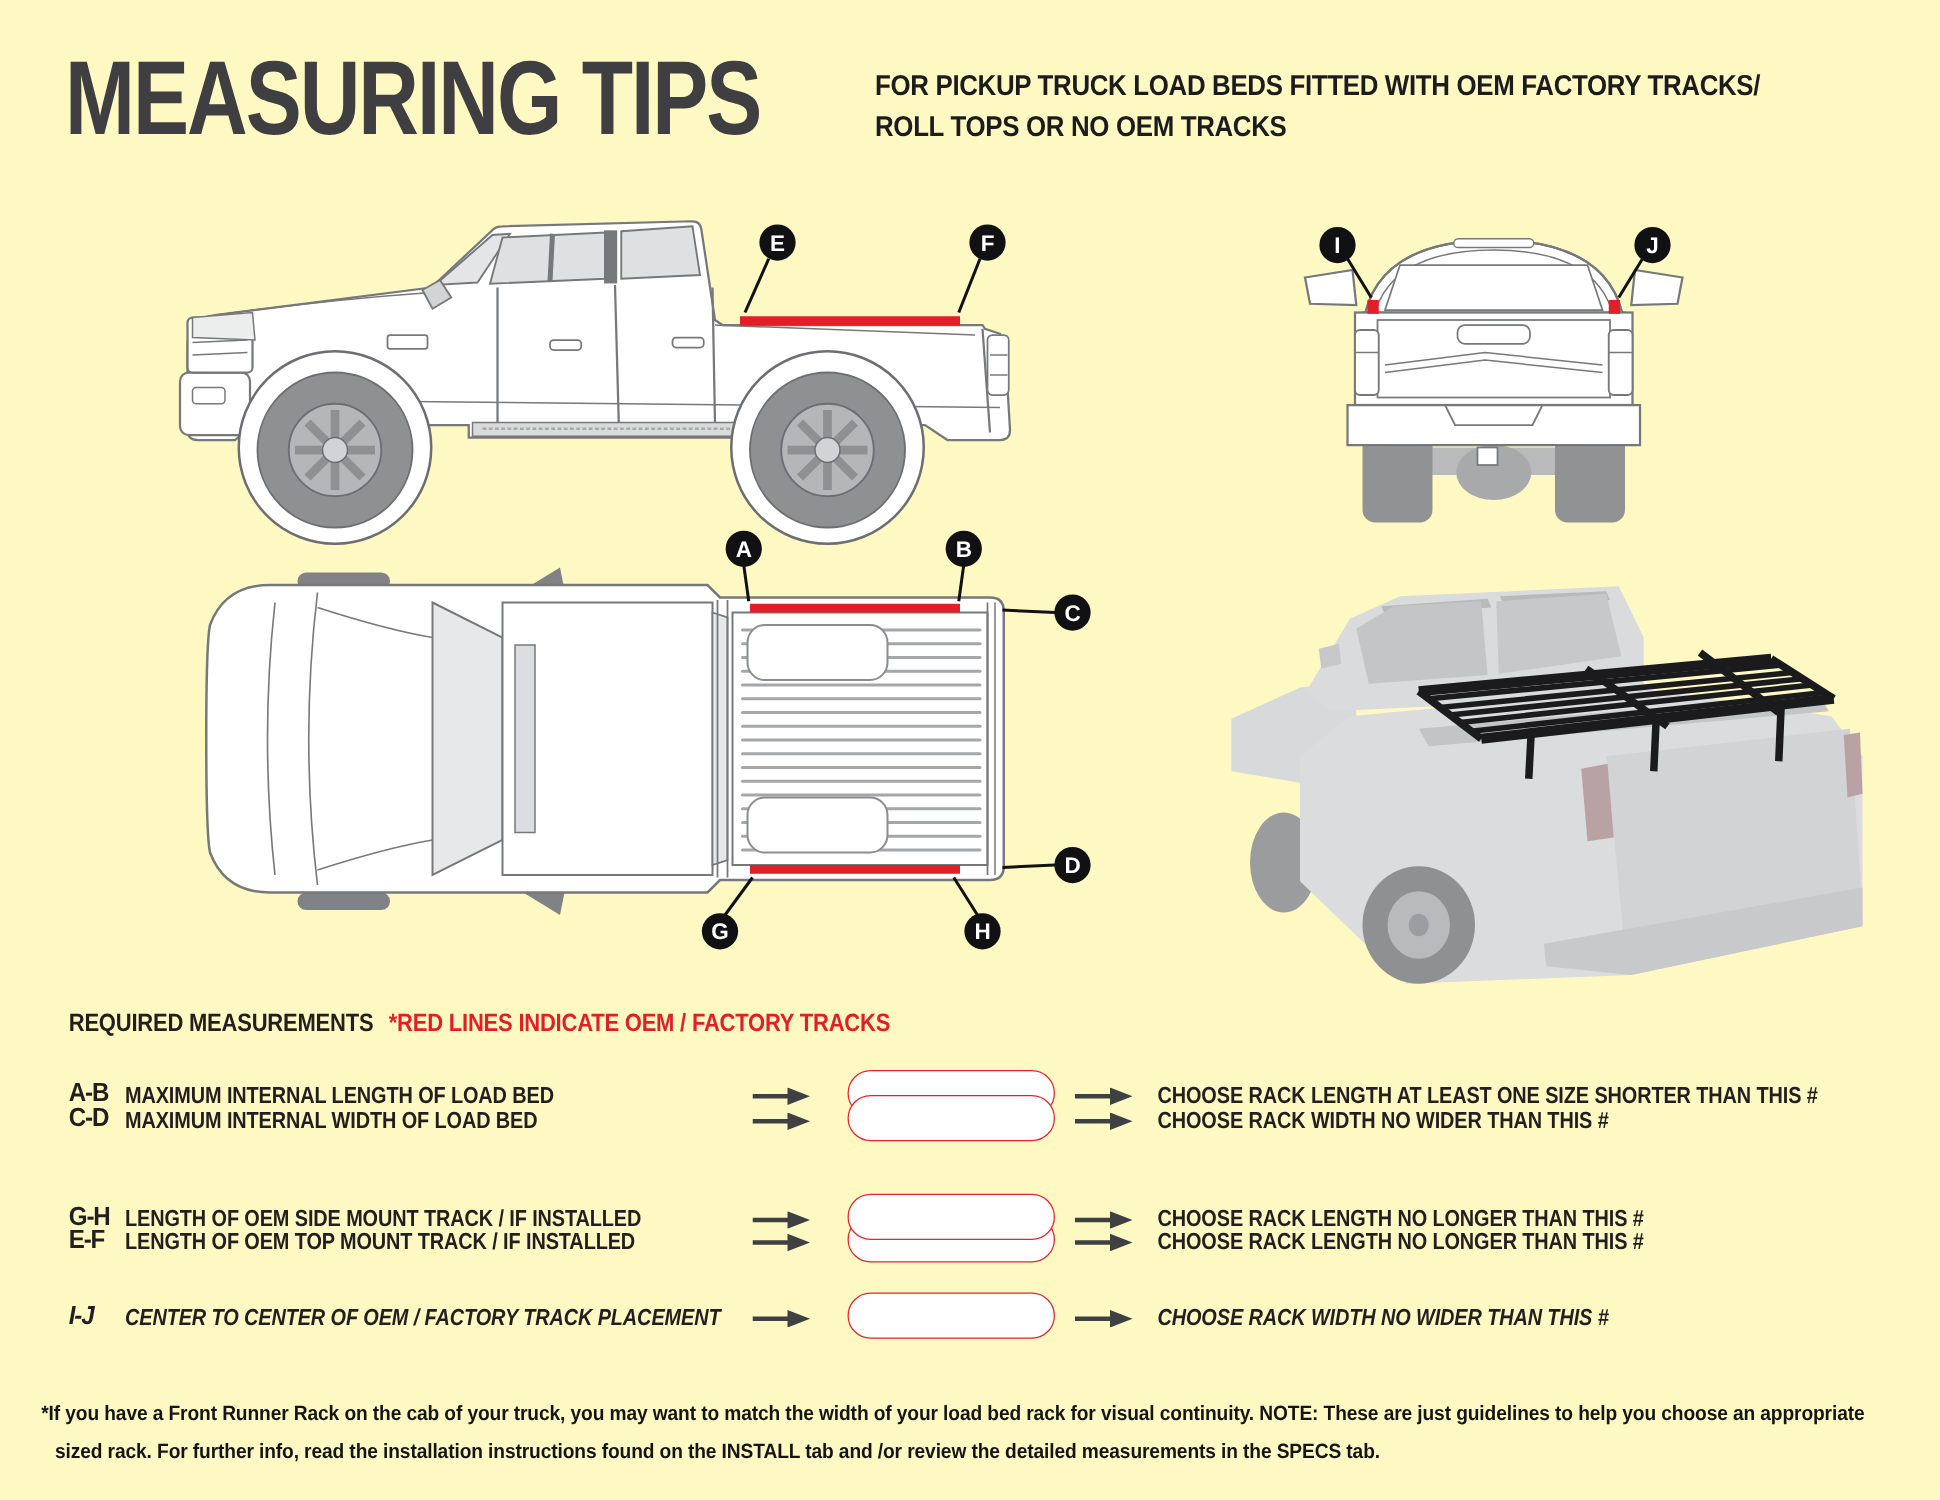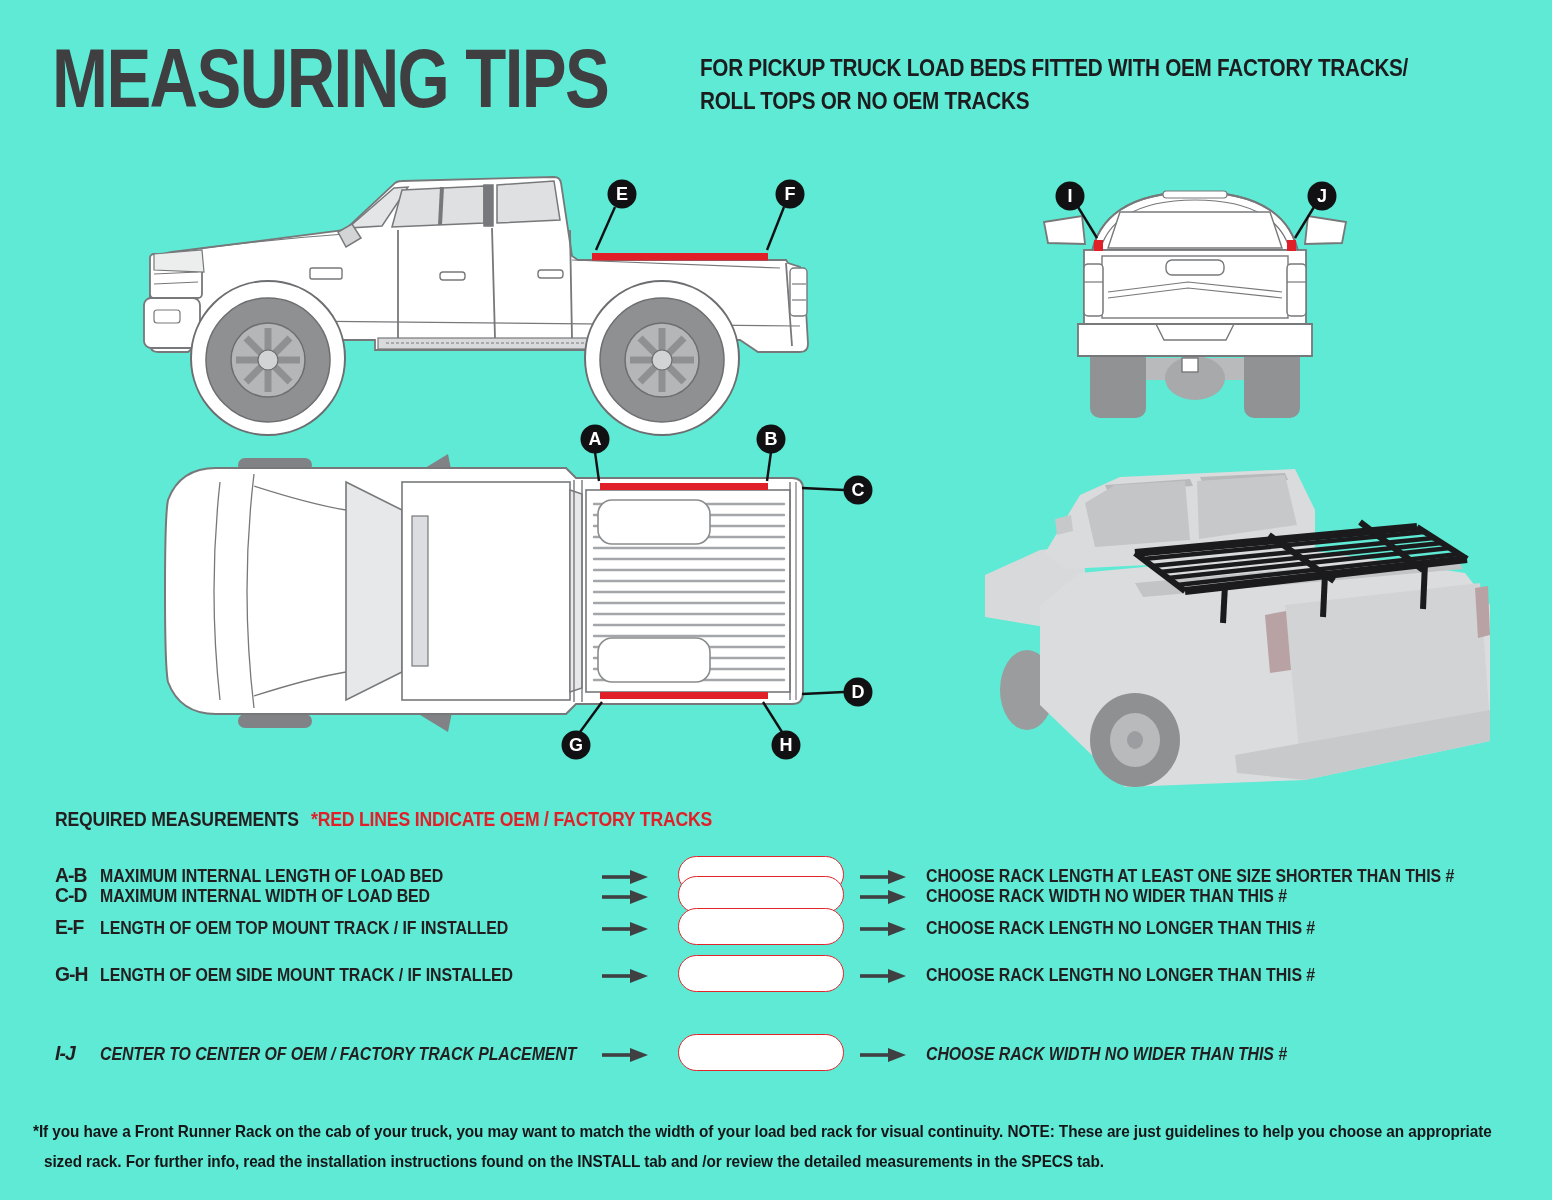--- a/index.html
+++ b/index.html
@@ -1,17 +1,17 @@
 <!DOCTYPE html>
 <html><head>
 <meta charset="utf-8">
 <style>
   html,body{margin:0;padding:0;background:#ffffff;}
   body{width:1552px;height:1200px;font-family:"Liberation Sans",sans-serif;color:#231f20;}
-  .canvas{position:relative;width:1552px;height:1200px;overflow:hidden;background:#5eead4;}
+  .canvas{position:relative;width:1552px;height:1200px;overflow:hidden;background:#fef9c3;}
 
   .title{position:absolute;left:52px;top:30px;font-size:84px;font-weight:700;color:#3f3f42;
          letter-spacing:-2px;white-space:nowrap;transform:scaleX(.80);transform-origin:left top;}
   .subtitle{position:absolute;left:700px;top:52px;font-size:23px;font-weight:700;color:#1c1c1e;
             line-height:33px;letter-spacing:-.3px;transform:scaleX(.90);transform-origin:left top;white-space:nowrap;}
 
   .diagram{position:absolute;}
   svg text.badge-letter{font-family:"Liberation Sans",sans-serif;font-weight:700;fill:#fff;}
 
   .req-line{position:absolute;left:55px;top:808px;font-size:20px;font-weight:700;white-space:nowrap;
@@ -345,21 +345,21 @@
         <rect x="0" y="5.2" width="31" height="3.6" fill="#3f4042"></rect>
         <polygon points="28,0 46,7 28,14" fill="#3f4042"></polygon>
       </svg>
       <span class="m-pill"></span>
       <svg class="m-arrow a2" viewBox="0 0 46 14">
         <rect x="0" y="5.2" width="31" height="3.6" fill="#3f4042"></rect>
         <polygon points="28,0 46,7 28,14" fill="#3f4042"></polygon>
       </svg>
       <span class="m-rec">CHOOSE RACK WIDTH NO WIDER THAN THIS #</span>
     </div>
-      <div class="m-row" style="top: 914px;">
+      <div class="m-row" style="top: 979px;">
       <span class="m-code">E-F</span>
       <span class="m-desc">LENGTH OF OEM TOP MOUNT TRACK / IF INSTALLED</span>
       <svg class="m-arrow a1" viewBox="0 0 46 14">
         <rect x="0" y="5.2" width="31" height="3.6" fill="#3f4042"></rect>
         <polygon points="28,0 46,7 28,14" fill="#3f4042"></polygon>
       </svg>
       <span class="m-pill"></span>
       <svg class="m-arrow a2" viewBox="0 0 46 14">
         <rect x="0" y="5.2" width="31" height="3.6" fill="#3f4042"></rect>
         <polygon points="28,0 46,7 28,14" fill="#3f4042"></polygon>

